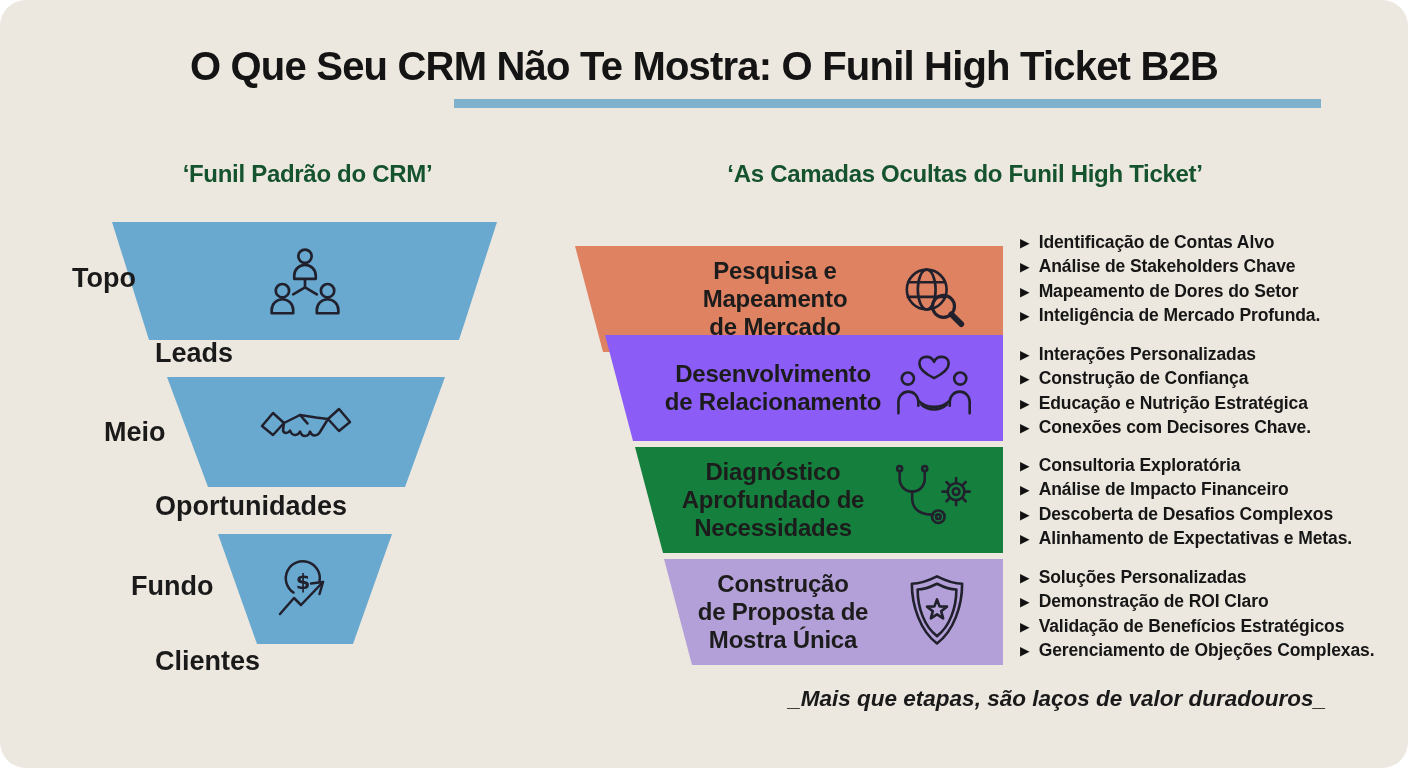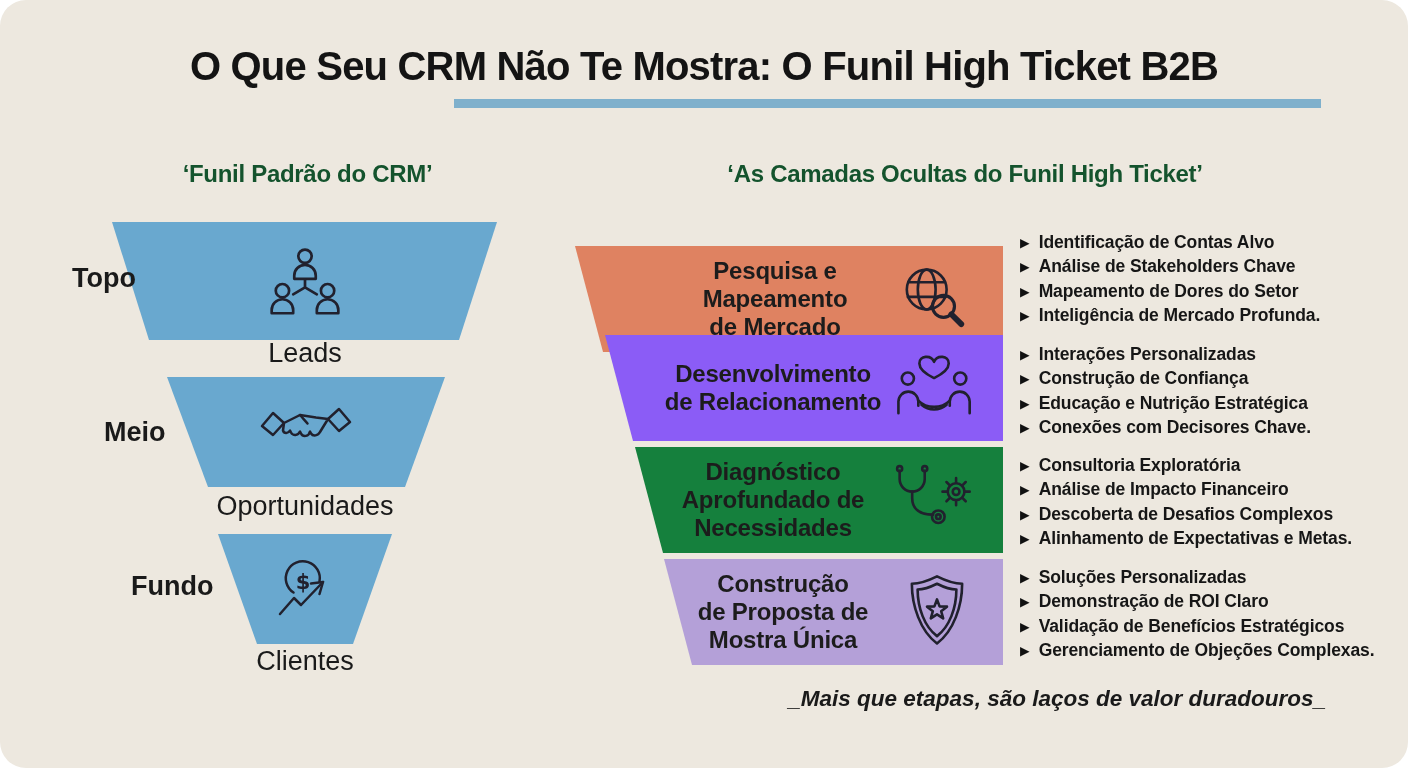--- a/index.html
+++ b/index.html
@@ -26,21 +26,21 @@
   .lband1{left:112px;top:222px;width:385px;height:118px;
     clip-path:polygon(0 0,385px 0,347px 118px,37px 118px);}
   .lband2{left:167px;top:377px;width:278px;height:110px;
     clip-path:polygon(0 0,278px 0,238px 110px,41px 110px);}
   .lband3{left:218px;top:534px;width:174px;height:110px;
     clip-path:polygon(0 0,174px 0,135px 110px,39px 110px);}
   .side-label{font-size:27px;font-weight:600;color:#1a1a1a;}
   .side-topo{left:56px;top:263px;margin-left:16px;}
   .side-meio{left:104px;top:417px;}
   .side-fundo{left:131px;top:571px;}
-  .stage-label{left:155px;width:300px;text-align:center;font-size:27px;font-weight:400;color:#1a1a1a;}
+  .stage-label{left:155px;width:300px;font-size:27px;font-weight:700;color:#1a1a1a;}
   .lab-leads{top:338px;}
   .lab-oport{top:491px;}
   .lab-clientes{top:646px;}
 
   
   .rband{left:575px;width:428px;height:106px;}
   .rband1{top:214px;clip-path:polygon(0 0,428px 0,428px 106px,28px 106px);margin-top:32px;}
   .rband2{top:335px;clip-path:polygon(30px 0,428px 0,428px 106px,58px 106px);}
   .rband3{top:447px;clip-path:polygon(60px 0,428px 0,428px 106px,88px 106px);}
   .rband4{top:559px;clip-path:polygon(89px 0,428px 0,428px 106px,117px 106px);}

